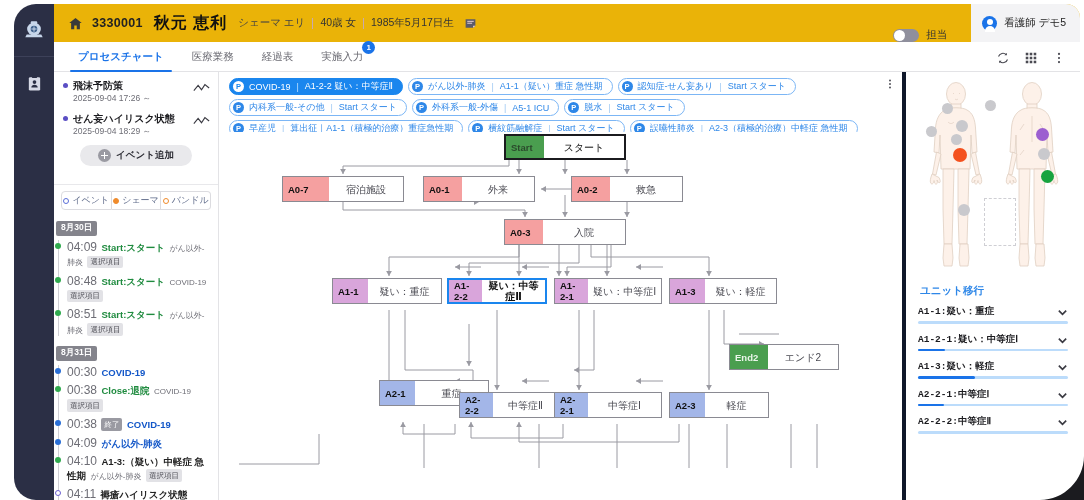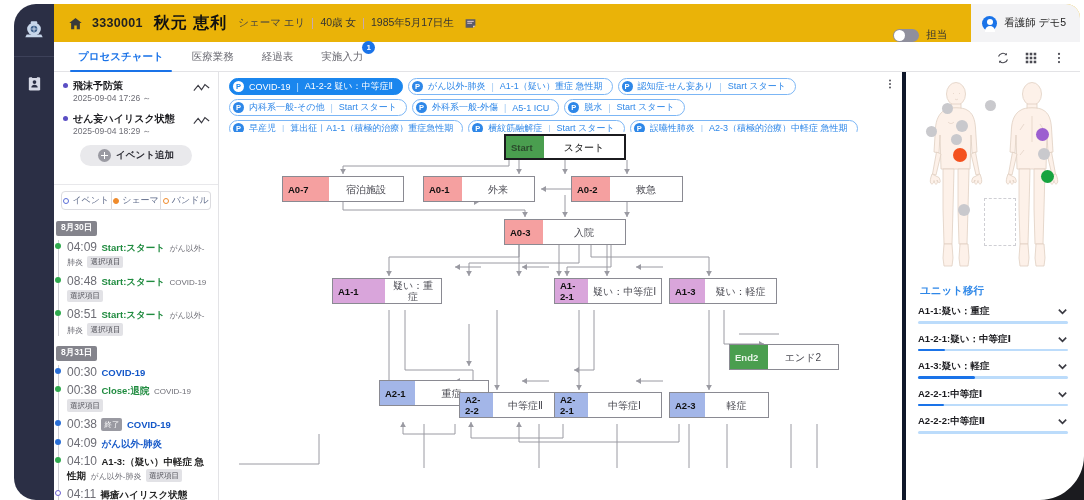--- a/index.html
+++ b/index.html
@@ -139,21 +139,21 @@
 
   
   .right { width:178px; flex:none; border-left:4px solid #0f172a; padding:8px 12px 0; overflow:hidden; }
   .bodies { display:flex; justify-content:space-between; position:relative; height:200px; }
   .figwrap { width:76px; position:relative; }
   .sq { position:absolute; left:66px; top:118px; width:32px; height:48px;
     border:1px dashed #cfcfd4; }
   .blob { position:absolute; border-radius:50%; }
   .unit-title { font-size:10.5px; font-weight:bold; color:#2e87e8; margin:4px 0 7px 2px; }
   .unit { margin-bottom:9px; }
-  .unit-top { display:flex; align-items:center; }
+  .unit-top { display:flex; align-items:flex-end;font-family:Liberation Mono, monospace; }
   .unit-lb { font-size:9.5px; font-weight:bold; color:#1b1b1f; flex:1; }
   .chev { width:11px; height:11px; stroke:#3a3a42; stroke-width:1.8; fill:none; }
   .bar { height:2.5px; background:#bcdcfb; margin-top:3px; position:relative; border-radius:2px; }
   .bar span { position:absolute; left:0; top:0; bottom:0; background:#1a73e8; border-radius:2px; }
 
   .corner { position:absolute; right:0; bottom:0; width:46px; height:46px; pointer-events:none; }
 </style>
 </head>
 <body>
 
@@ -439,22 +439,26 @@
             </div>
             <div class="node a0" style="left: 352px; top: 42px; width: 112px;">
               <span class="code" style="width:38px">A0-2</span>
               <span class="lb">救急</span>
             </div>
             <div class="node a0" style="left: 285px; top: 85px; width: 122px;">
               <span class="code" style="width:38px">A0-3</span>
               <span class="lb">入院</span>
             </div>
             <div class="node a1" style="left: 113px; top: 144px; width: 110px;">
-              <span class="code" style="width:52px">A1-1</span>
+              <span class="code" style="width:35px">A1-1</span>
               <span class="lb">疑い：重症</span>
+            </div>
+            <div class="node a1 sel" style="left: 228px; top: 144px; width: 100px;">
+              <span class="code" style="width:33px">A1-2-2</span>
+              <span class="lb">疑い：中等症Ⅱ</span>
             </div>
             <div class="node a1" style="left: 335px; top: 144px; width: 108px;">
               <span class="code" style="width:33px">A1-2-1</span>
               <span class="lb">疑い：中等症Ⅰ</span>
             </div>
             <div class="node a1" style="left: 450px; top: 144px; width: 108px;">
               <span class="code" style="width:35px">A1-3</span>
               <span class="lb">疑い：軽症</span>
             </div>
             <div class="node end" style="left: 510px; top: 210px; width: 110px;">

